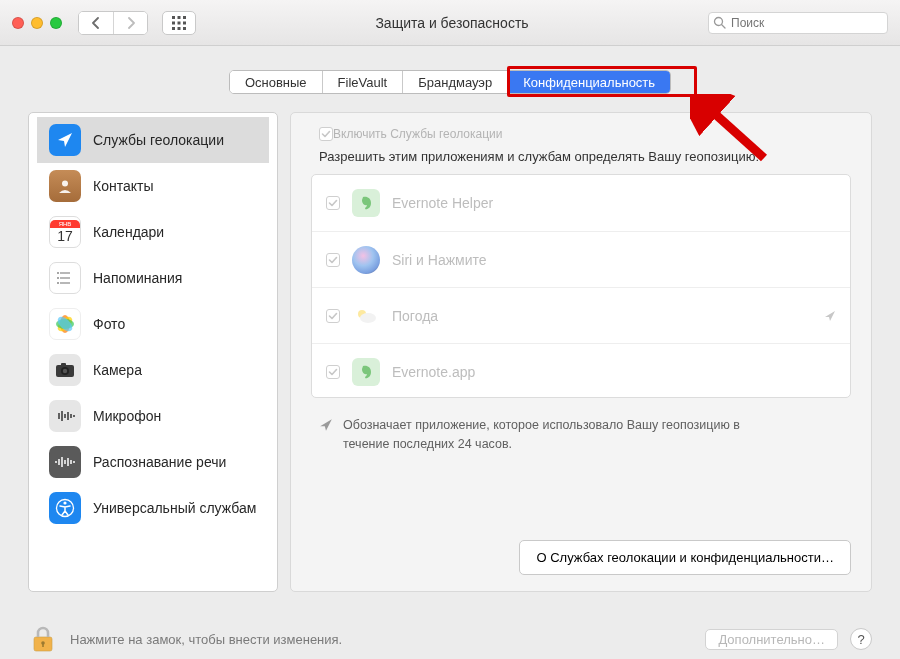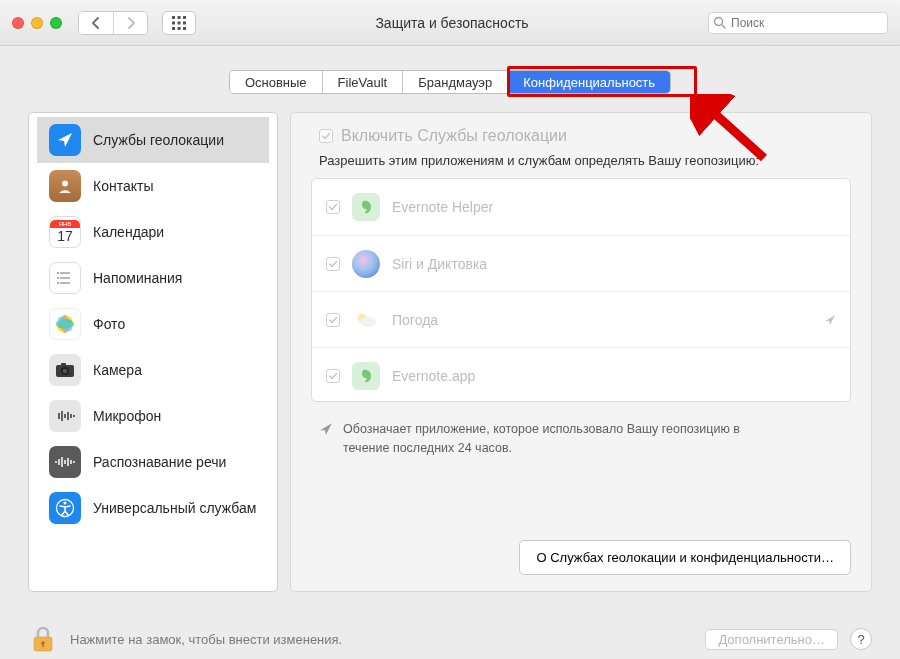--- a/index.html
+++ b/index.html
@@ -30,21 +30,21 @@
   .arrow { position:absolute; pointer-events:none; }
 
   
   .content { display:flex; padding:0 28px 18px 28px; gap:12px; }
   .sidebar { width:250px; background:#fff; border:1px solid #cfcfcf; border-radius:5px; padding:4px 8px; height:480px; overflow:hidden; }
   .side-item { display:flex; align-items:center; gap:12px; padding:7px 12px; font-size:14px; color:#272727; cursor:pointer; }
   .side-item.selected { background:#dcdcdc; }
   .side-icon { width:32px; height:32px; border-radius:7px; display:flex; align-items:center; justify-content:center; flex-shrink:0; }
 
   .main { flex:1; background:#f4f4f4; border:1px solid #d9d9d9; border-radius:5px; padding:12px 20px 16px; height:480px; display:flex; flex-direction:column; }
-  .enable-row { display:flex; align-items:center; gap:8px; color:#b4b4b4; font-size:16px; margin:2px 0 4px 8px; }
+  .enable-row { display:flex; align-items:center; color:#b4b4b4; font-size:12px; margin:2px 0 4px 8px; }
   .desc { font-size:13px; color:#333; margin:4px 0 10px 8px; }
 
   .applist { background:#fff; border:1px solid #dcdcdc; border-radius:5px; height:224px; overflow:hidden; }
   .app-row { display:flex; align-items:center; gap:12px; padding:8px 14px; font-size:14px; color:#bdbdbd; height:56px; }
   .app-row + .app-row { border-top:1px solid #eee; }
   .chk { width:14px; height:14px; border:1px solid #cfcfcf; border-radius:3px; display:flex; align-items:center; justify-content:center; background:#fff; flex-shrink:0; }
   .app-ic { width:28px; height:28px; border-radius:6px; display:flex; align-items:center; justify-content:center; flex-shrink:0; }
 
   .note { display:flex; align-items:flex-start; gap:10px; font-size:12.5px; color:#606060; margin:18px 8px 0; line-height:1.5; }
   .aboutbtn { align-self:flex-end; margin-top:auto; background:#fff; border:1px solid #c9c9c9; border-radius:5px; padding:9px 16px; font-size:13px; cursor:pointer; }
@@ -257,21 +257,21 @@
           </span>
         <span>Evernote Helper</span>
       </div>
       <div class="app-row">
         <span class="chk">
             <svg width="10" height="10" viewBox="0 0 10 10">
               <path d="M1.5 5 L4 7.5 L8.5 2.5" stroke="#c7c7c7" stroke-width="1.6" fill="none" stroke-linecap="round" stroke-linejoin="round"></path>
             </svg>
           </span>
         <span class="app-ic" style="background:radial-gradient(circle at 40% 35%,#f4c1e4,#a0c4f0 40%,#7aa0e0 70%,#4a4a6a);border-radius:50%;"></span>
-        <span>Siri и Диктовка</span>
+        <span>Siri и Нажмите</span>
       </div>
       <div class="app-row">
         <span class="chk">
             <svg width="10" height="10" viewBox="0 0 10 10">
               <path d="M1.5 5 L4 7.5 L8.5 2.5" stroke="#c7c7c7" stroke-width="1.6" fill="none" stroke-linecap="round" stroke-linejoin="round"></path>
             </svg>
           </span>
         <span class="app-ic">
             <svg width="24" height="20" viewBox="0 0 24 20">
               <circle cx="8" cy="8" r="4" fill="#fde9a0"></circle>

